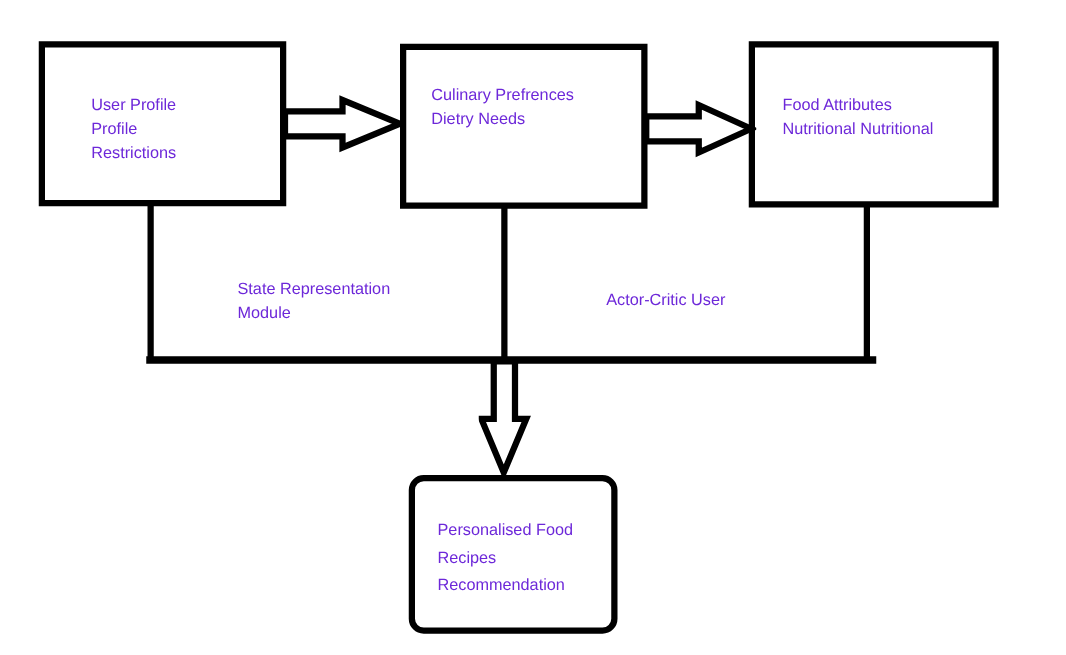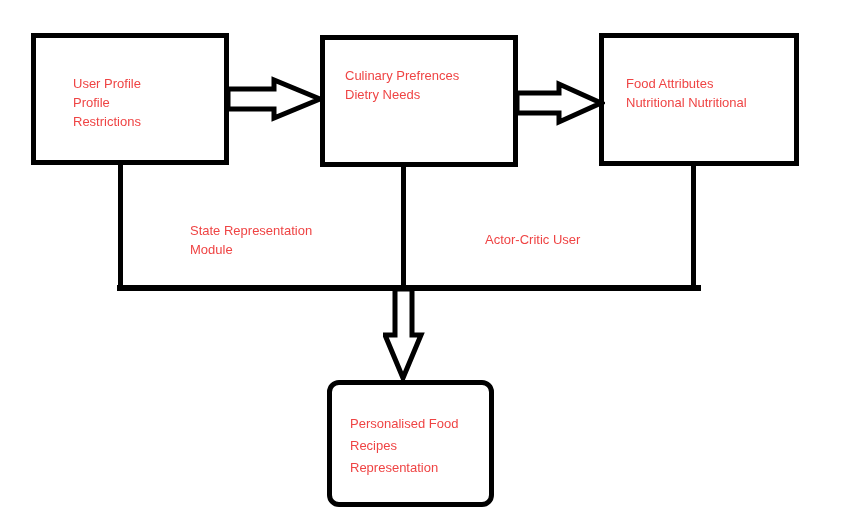--- a/index.html
+++ b/index.html
@@ -8,21 +8,21 @@
     background: #ffffff;
   }
   .canvas {
     position: relative;
     width: 836px;
     height: 524px;
     background: #ffffff;
     overflow: hidden;
     font-family: "Liberation Sans", "DejaVu Sans", sans-serif;
     font-size: 13px;
-    color: #ef4444;
+    color: #6d28d9;
   }
   .node {
     position: absolute;
     box-sizing: border-box;
     border: 5px solid #000000;
     background: #ffffff;
   }
   .node .text {
     line-height: 19px;
   }
@@ -120,17 +120,17 @@
   <div class="float-label label-actor">Actor-Critic User</div>
 
   <svg class="block-arrow arrow-down" width="42" height="94" viewBox="0 0 42 94">
     <polygon points="12,2 29,2 29,48 38,48 20,91 2,48 12,48" fill="#ffffff" stroke="#000000" stroke-width="5" stroke-linejoin="miter"></polygon>
   </svg>
 
   <div class="node node-recommendation">
     <div class="text">
       <div>Personalised Food</div>
       <div>Recipes</div>
-      <div>Representation</div>
+      <div>Recommendation</div>
     </div>
   </div>
 
 </div>
 
 </body></html>

